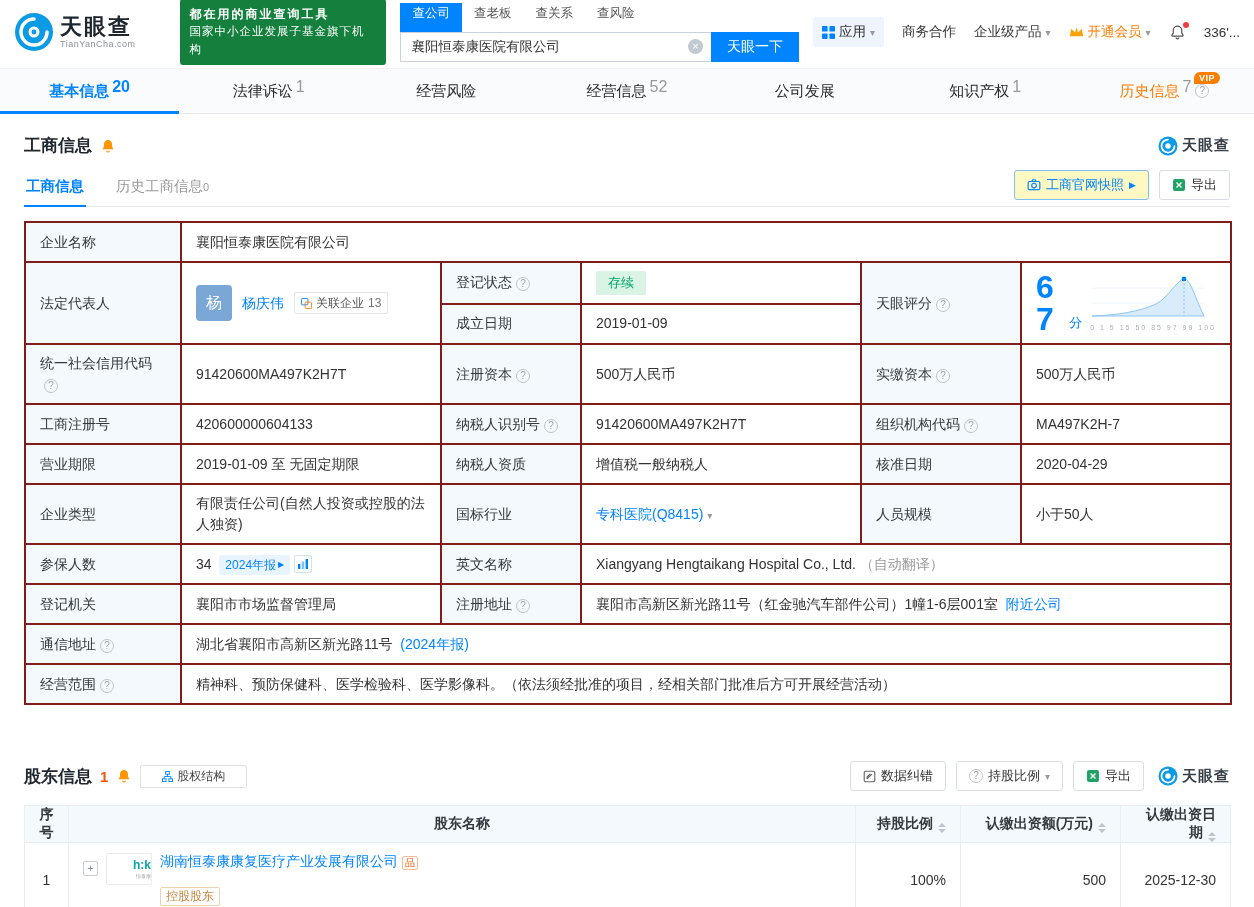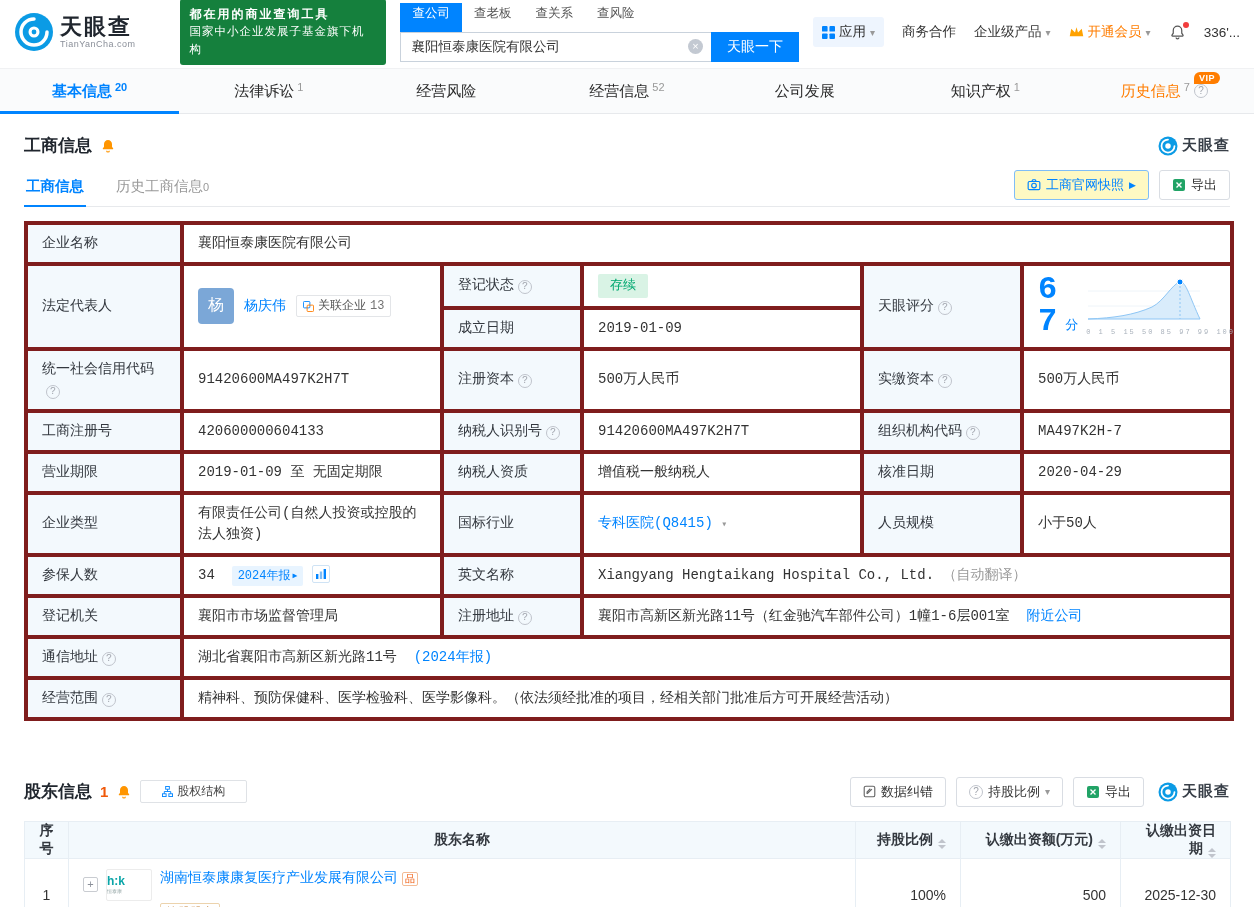--- a/index.html
+++ b/index.html
@@ -32,21 +32,21 @@
   .apps-pill { background:#eef5fe; border-radius:3px; padding:6px 9px; }
   .caret { color:#999; font-size:10px; }
   .vip-item { color:#ff7d00; }
   .bell-wrap { position:relative; }
   .red-dot { position:absolute; top:-2px; right:-3px; width:6px; height:6px; background:#f23d3d; border-radius:50%; }
 
   
   .nav-tabs { display:flex; height:46px; margin-top:4px; background:#fafbfc; border-top:1px solid #f0f1f3; border-bottom:1px solid #e7e9ec; }
   .nav-tab { flex:1; display:flex; align-items:center; justify-content:center; font-size:15px; color:#2a2a2a;
     cursor:pointer; position:relative; }
-  .nav-tab .cnt { font-size:11px; color:#999; margin:-9px 0 0 3px; }
+  .nav-tab .cnt { font-size:16px; color:#999; margin:-9px 0 0 3px; }
   .nav-tab.active { color:#0084ff; font-weight:bold; }
   .nav-tab.active .cnt { color:#0084ff; }
   .nav-tab.active::after { content:""; position:absolute; left:0; right:0; bottom:-1px; height:3px; background:#0084ff; }
   .nav-tab.vip-tab { color:#ff7d00; }
   .vip-badge { position:absolute; top:3px; right:34px; background:#ff7d00; color:#fff; font-size:9px; font-weight:bold;
     padding:1px 5px; border-radius:6px 6px 6px 0; letter-spacing:.5px; }
   .q { display:inline-block; width:14px; height:14px; border:1px solid #c0c4cc; border-radius:50%; color:#a0a4ac;
     font-size:10px; line-height:12px; text-align:center; margin-left:4px; cursor:pointer; flex:none; }
 
   
@@ -64,22 +64,22 @@
   .subtab.active::after { content:""; position:absolute; left:0; right:0; bottom:-1px; height:2px; background:#0084ff; }
   .subtab .cnt { font-size:11px; }
   .row-actions { margin-left:auto; display:flex; gap:10px; padding-bottom:6px; }
   .btn { display:inline-flex; align-items:center; gap:5px; height:30px; padding:0 12px; border:1px solid #d9dde3;
     border-radius:3px; background:#fff; font-size:13px; color:#333; cursor:pointer; white-space:nowrap; }
   .btn-blue { border-color:#7fbdf7; color:#0084ff; background:#fef9c3; }
   .btn-blue .arr { font-size:9px; }
 
   
   table.info { width:1206px; border-collapse:collapse; table-layout:fixed; margin-top:14px; }
-  table.info td { border:4px solid #7f1d1d; padding:8px 14px; font-size:14px; line-height:1.5; vertical-align:middle;
-    word-break:break-all;font-family:Liberation Mono, monospace; }
+  table.info td { border:2px solid #7f1d1d; padding:8px 14px; font-size:14px; line-height:1.5; vertical-align:middle;
+    word-break:break-all; }
   td.lbl { background:#f3f9fd; color:#33383f; }
   tr.h39 { height:40px; }
   .status-badge { display:inline-block; background:#d9f3e5; color:#00a870; font-size:13px; padding:2px 12px; border-radius:2px; }
   .avatar { display:inline-block; width:36px; height:36px; background:#7ba7d7; color:#fff; border-radius:4px;
     font-size:16px; line-height:36px; text-align:center; flex:none; }
   .legal-cell { display:flex; align-items:center; gap:10px; }
   .tag-rel { display:inline-flex; align-items:center; gap:4px; border:1px solid #e3e5e8; border-radius:2px;
     padding:1px 6px; font-size:12px; color:#555; cursor:pointer; }
   .tag-rel b { color:#737373; font-weight:normal; }
   .tag-report { display:inline-flex; align-items:center; gap:2px; background:#e8f4ff; color:#0084ff; font-size:12px;
@@ -102,21 +102,21 @@
   .sort { display:inline-flex; flex-direction:column; gap:2px; margin-left:5px; vertical-align:1px; }
   .sort i { width:0; height:0; border-left:4px solid transparent; border-right:4px solid transparent; display:block; }
   .sort .up { border-bottom:4px solid #c0c4cc; }
   .sort .dn { border-top:4px solid #c0c4cc; }
   .num { text-align:right; }
   .ctr { text-align:center; }
   .sh-name-cell { display:flex; align-items:flex-start; gap:8px; }
   .expand-box { width:15px; height:15px; border:1px solid #c9ccd1; color:#8a8f99; font-size:11px; line-height:13px;
     text-align:center; border-radius:2px; cursor:pointer; margin-top:8px; flex:none; }
   .sh-logo { width:46px; height:32px; border:1px solid #ececec; border-radius:2px; display:flex; flex-direction:column;
-    align-items:flex-start; justify-content:center; flex:none; }
+    align-items:flex-end; justify-content:center; flex:none; }
   .sh-logo .t1 { color:#0aa5a8; font-weight:bold; font-size:12px; line-height:1.1; }
   .sh-logo .t2 { color:#9aa; font-size:5px; line-height:1.2; }
   .org-ic { display:inline-block; border:1px solid #f3bb95; color:#f0590a; font-size:10px; line-height:12px;
     padding:0 2px; border-radius:2px; cursor:pointer; }
   .tag-holder { display:inline-block; border:1px solid #ecd3ad; color:#c7863f; font-size:12px; padding:0 5px;
     border-radius:2px; margin-top:16px; cursor:pointer; }
   .sh-actions { margin-left:auto; display:flex; gap:10px; align-items:center; }
   .equity-tag { display:inline-flex; align-items:center; gap:4px; border:1px solid #dfe2e6; border-radius:2px;
     padding:2px 21px; font-size:12px; color:#444; cursor:pointer; }
 </style>

